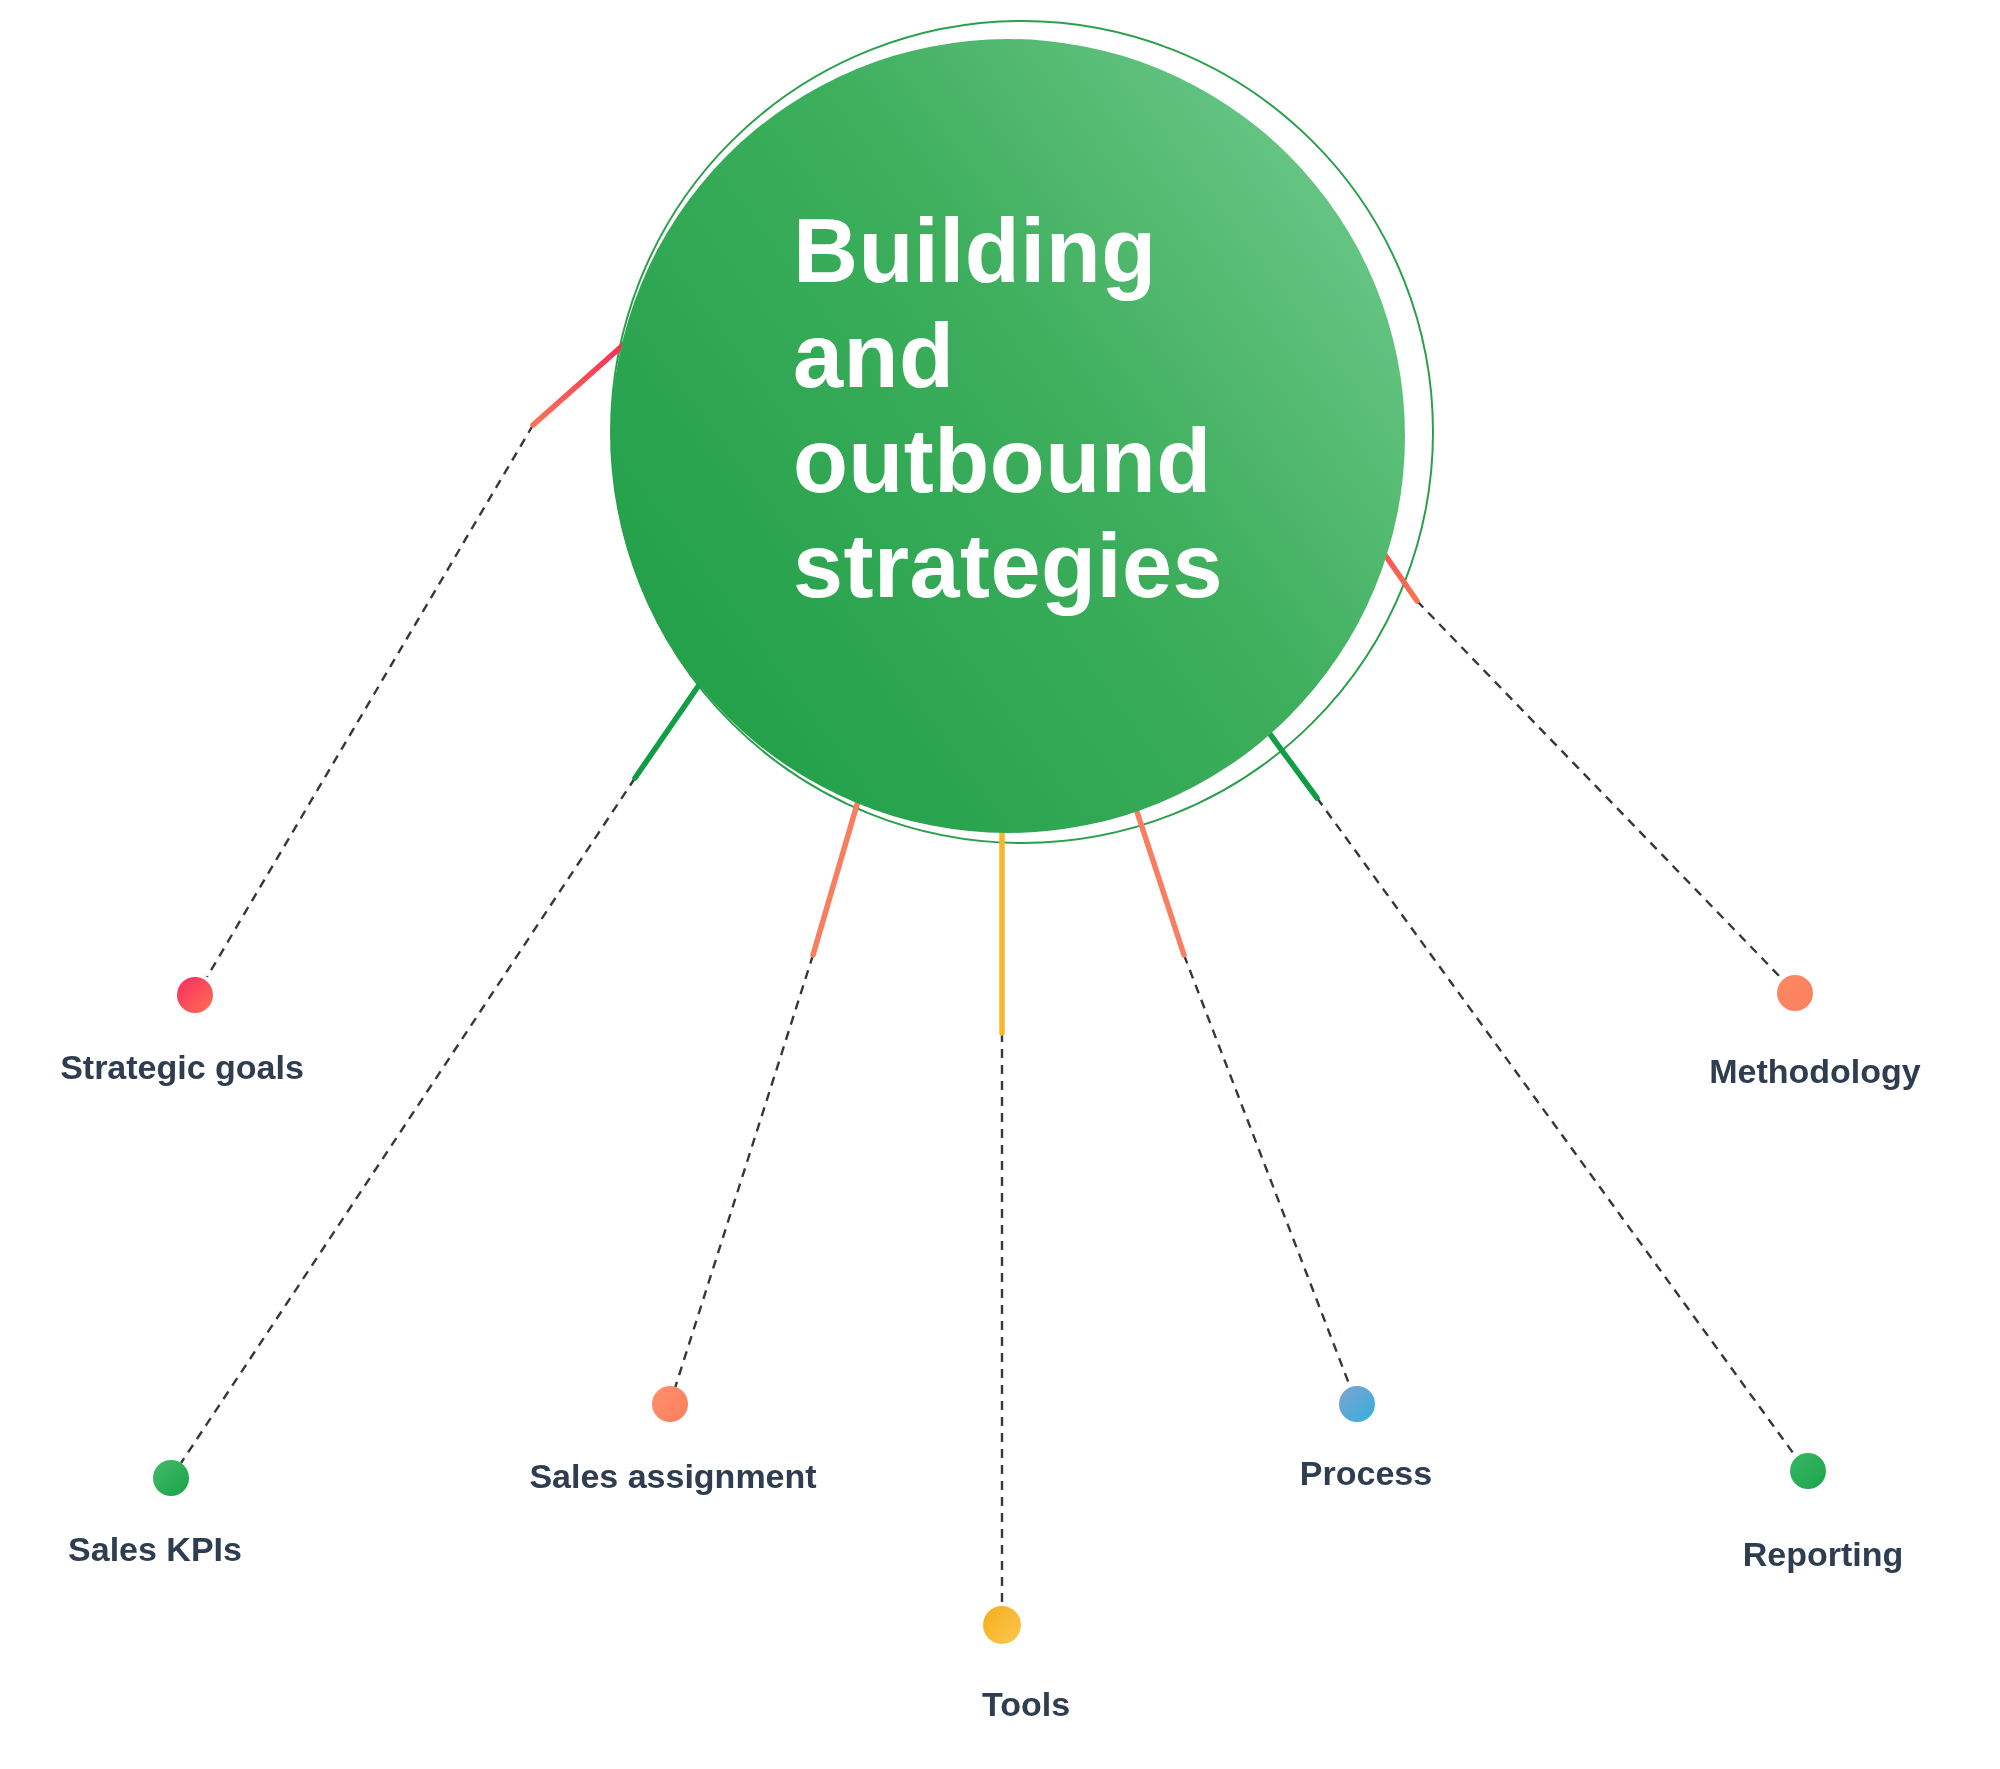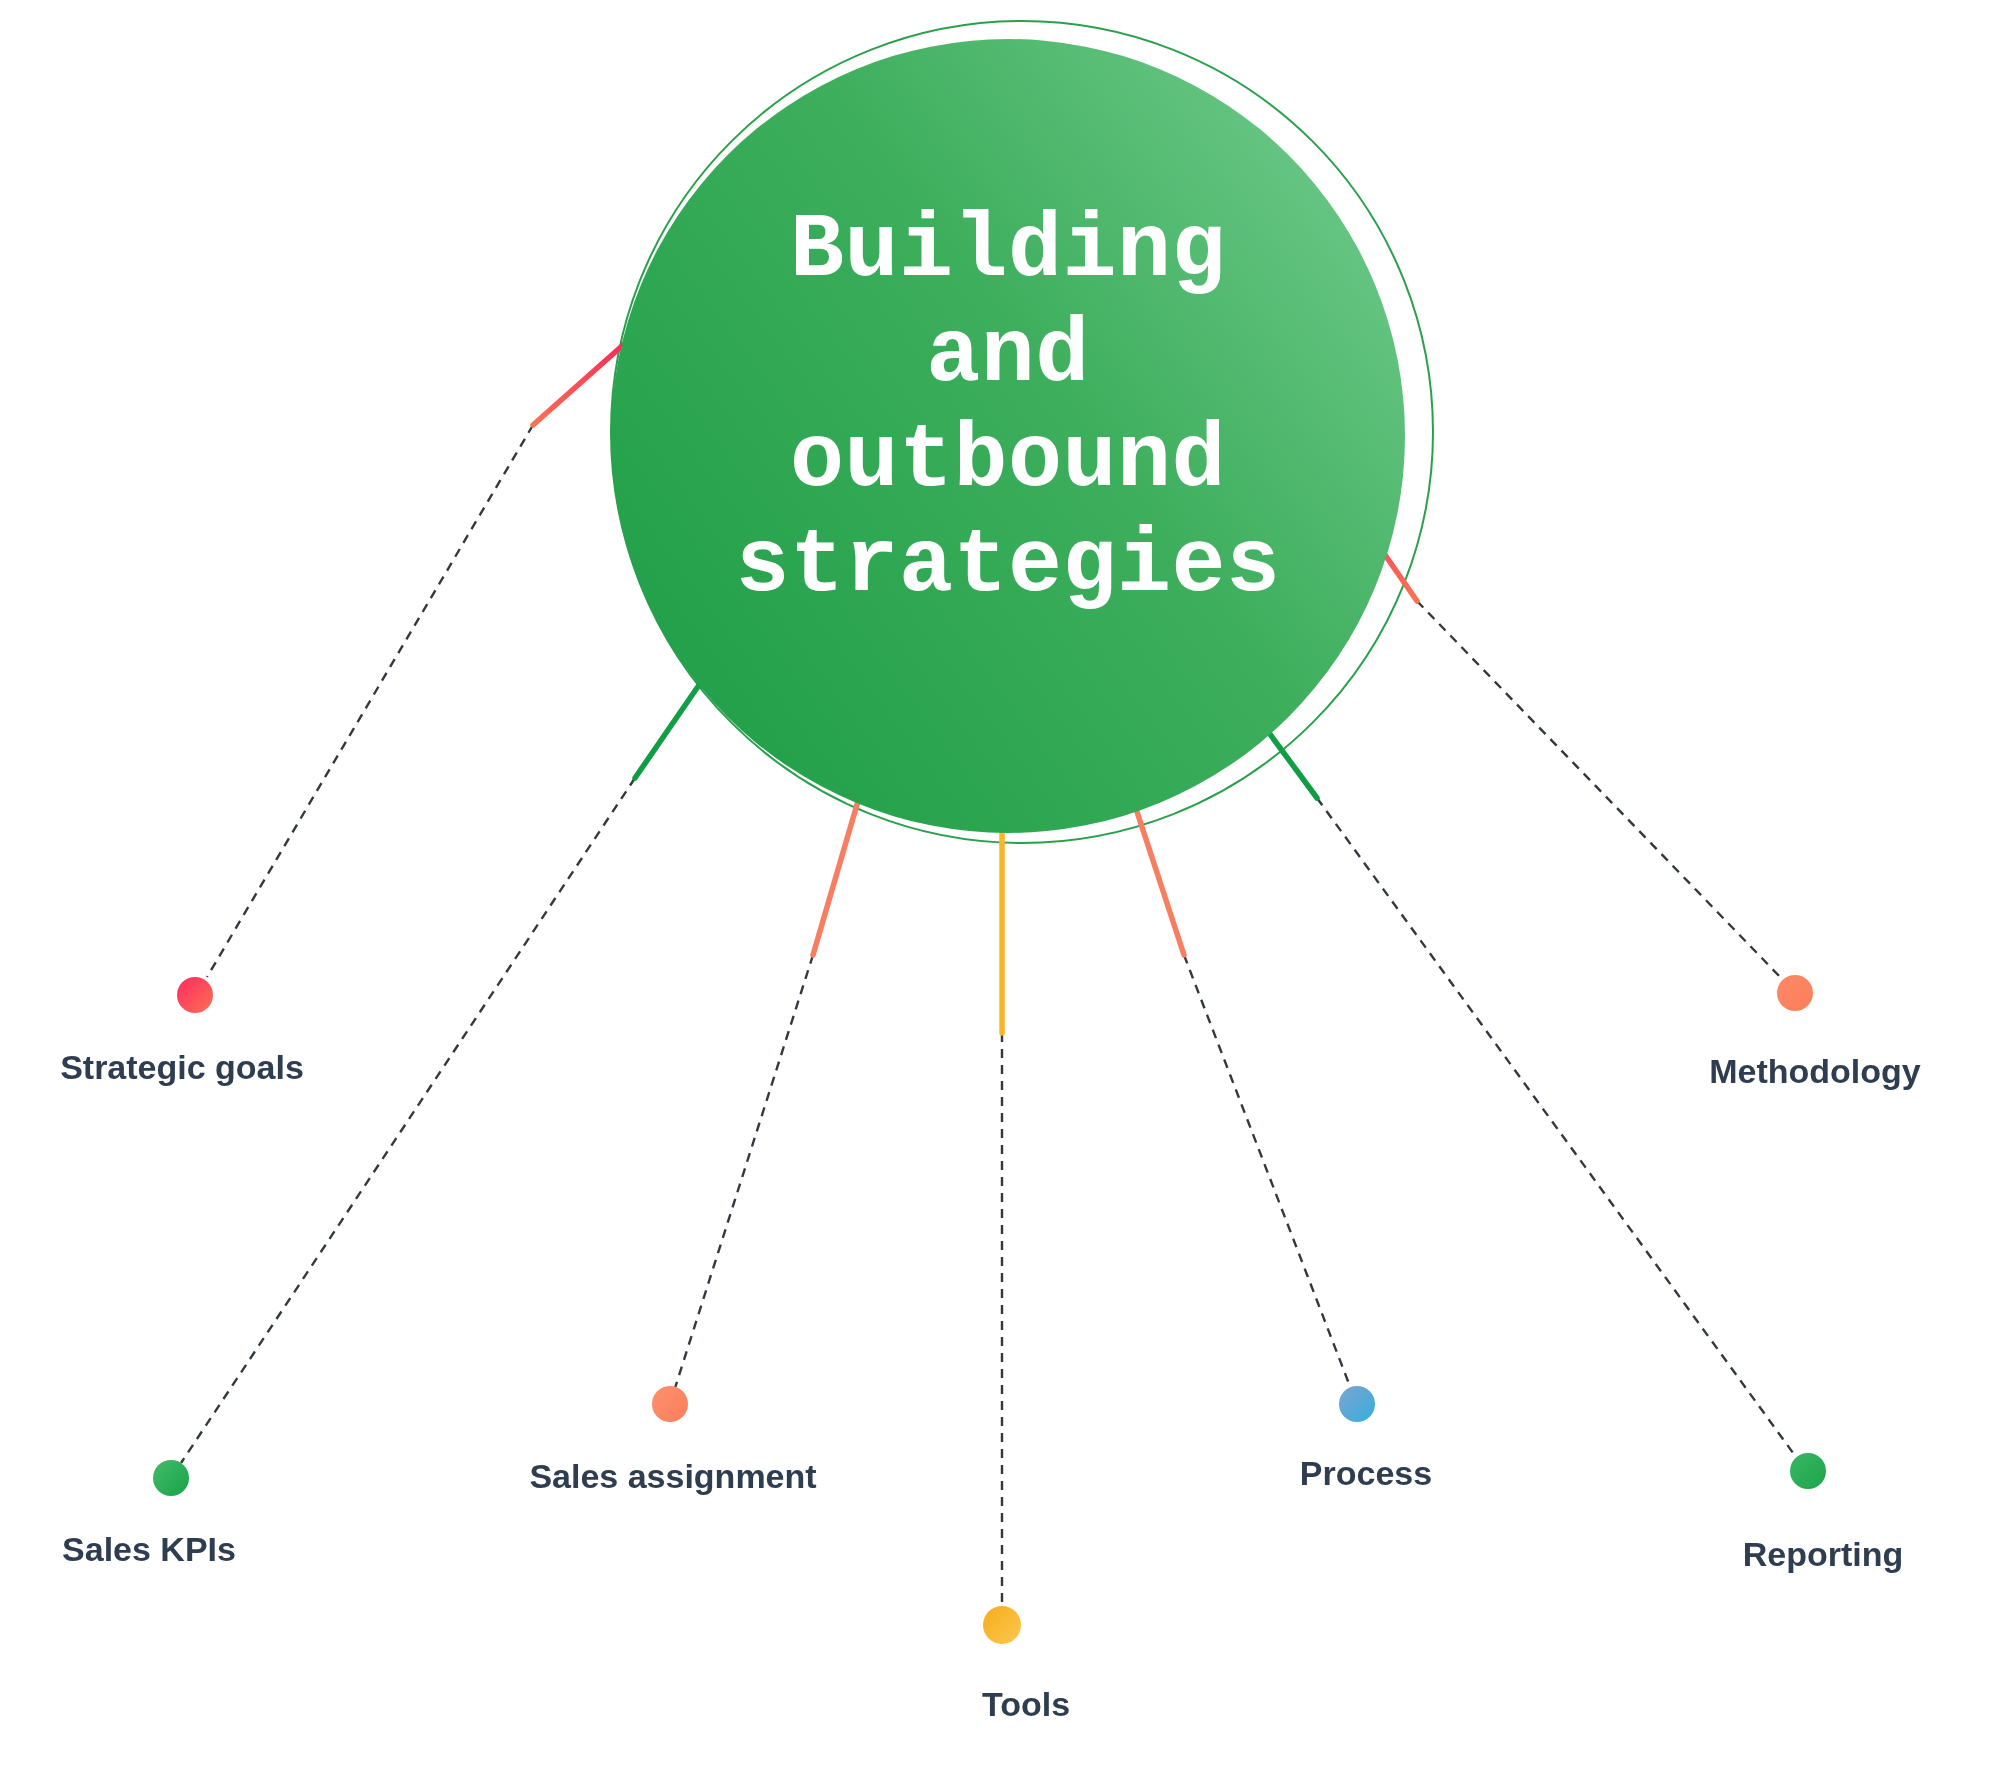--- a/index.html
+++ b/index.html
@@ -13,27 +13,25 @@
   .stage svg { position: absolute; left: 0; top: 0; }
   .center-text {
     position: absolute;
     left: 611px; top: 38px;
     width: 794px; height: 794px;
     display: flex; align-items: center; justify-content: center;
     pointer-events: none;
   }
   .center-text .inner {
     transform: translateY(-26px);
-    text-align: center;
     color: #ffffff;
     font-weight: bold;
     font-size: 90px;
     line-height: 105px;
     letter-spacing: 0.5px;
-    font-family: Liberation Mono, monospace;
   }
   .center-text .inner span { display: block; }
   .node-label {
     position: absolute;
     transform: translate(-50%, -50%);
     white-space: nowrap;
     color: #2e3d4f;
     font-weight: bold;
     font-size: 34px;
     line-height: 1;
@@ -142,20 +140,20 @@
     <div class="inner" id="title-lines">
         <span>Building</span>
         <span>and</span>
         <span>outbound</span>
         <span>strategies</span>
       </div>
   </div>
 
   <div id="labels">
       <div class="node-label" style="left: 182px; top: 1067px;">Strategic goals</div>
-      <div class="node-label" style="left: 149px; top: 1549px;">Sales KPIs</div>
+      <div class="node-label" style="left: 155px; top: 1549px;">Sales KPIs</div>
       <div class="node-label" style="left: 673px; top: 1476px;">Sales assignment</div>
       <div class="node-label" style="left: 1026px; top: 1704px;">Tools</div>
       <div class="node-label" style="left: 1366px; top: 1473px;">Process</div>
       <div class="node-label" style="left: 1815px; top: 1071px;">Methodology</div>
       <div class="node-label" style="left: 1823px; top: 1554px;">Reporting</div>
     </div>
 </div>
 
 </body></html>

